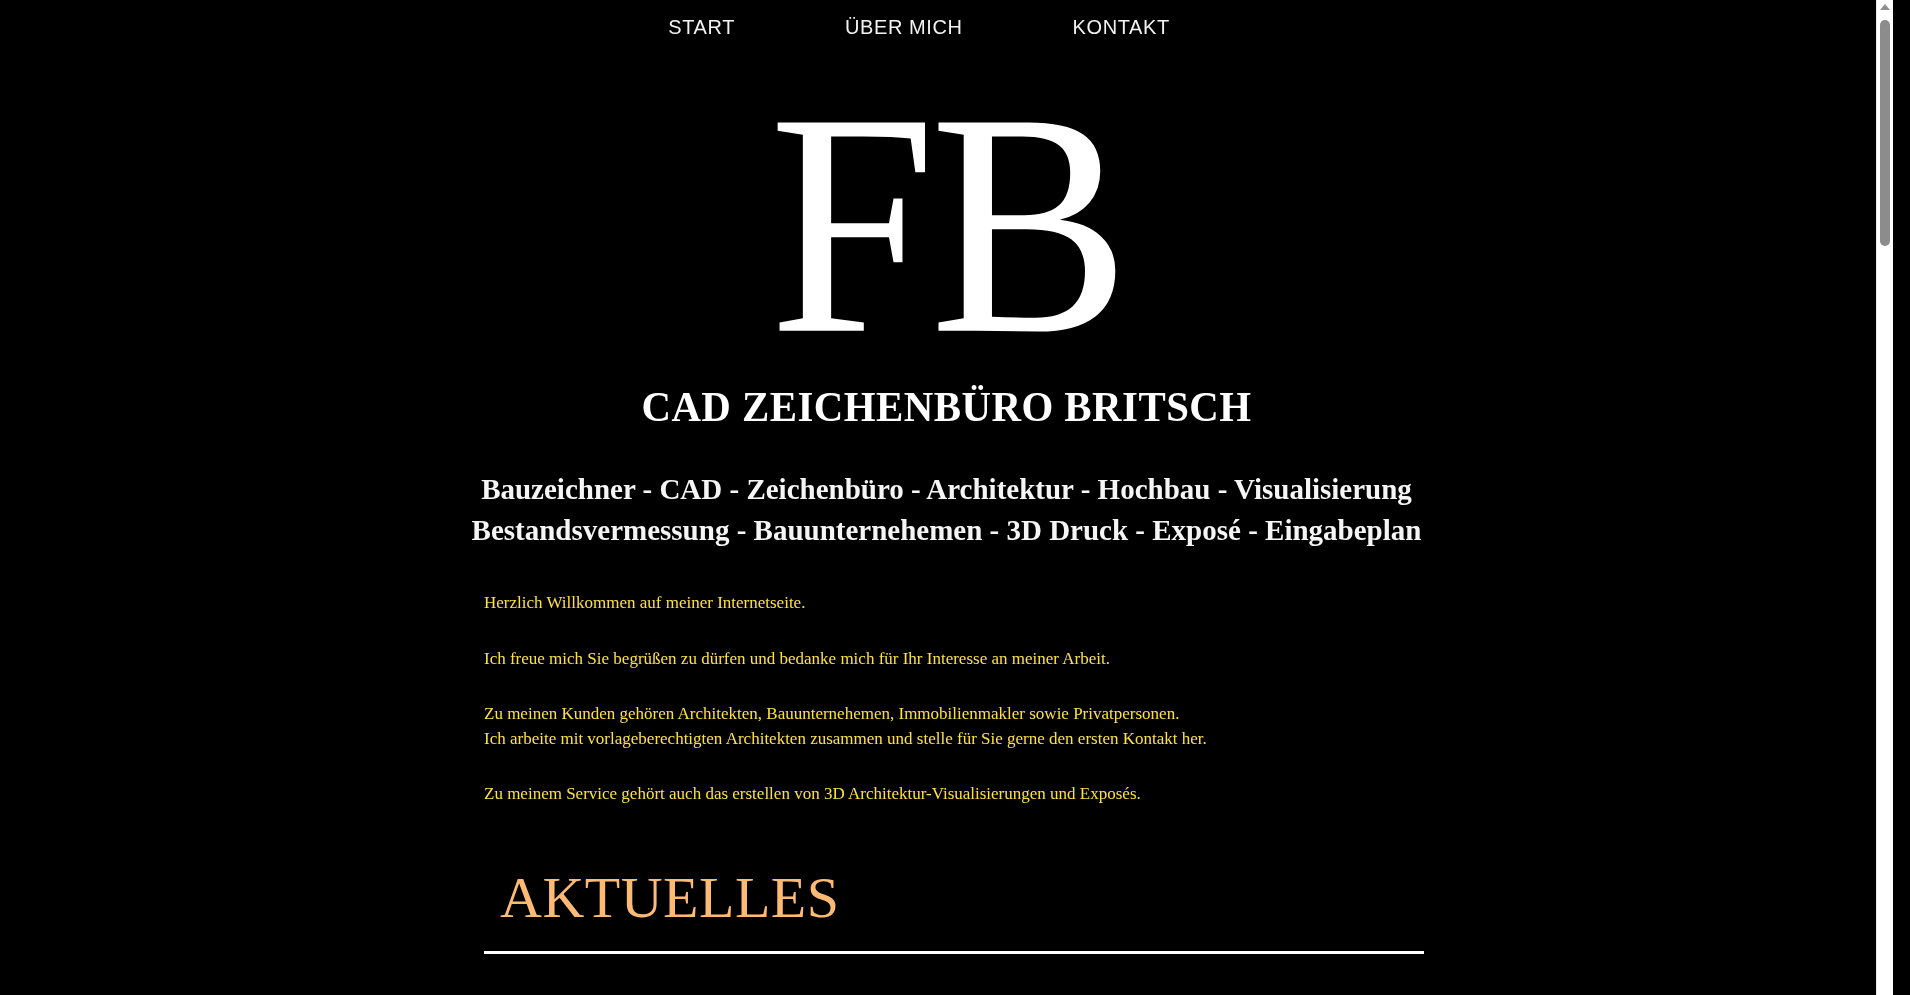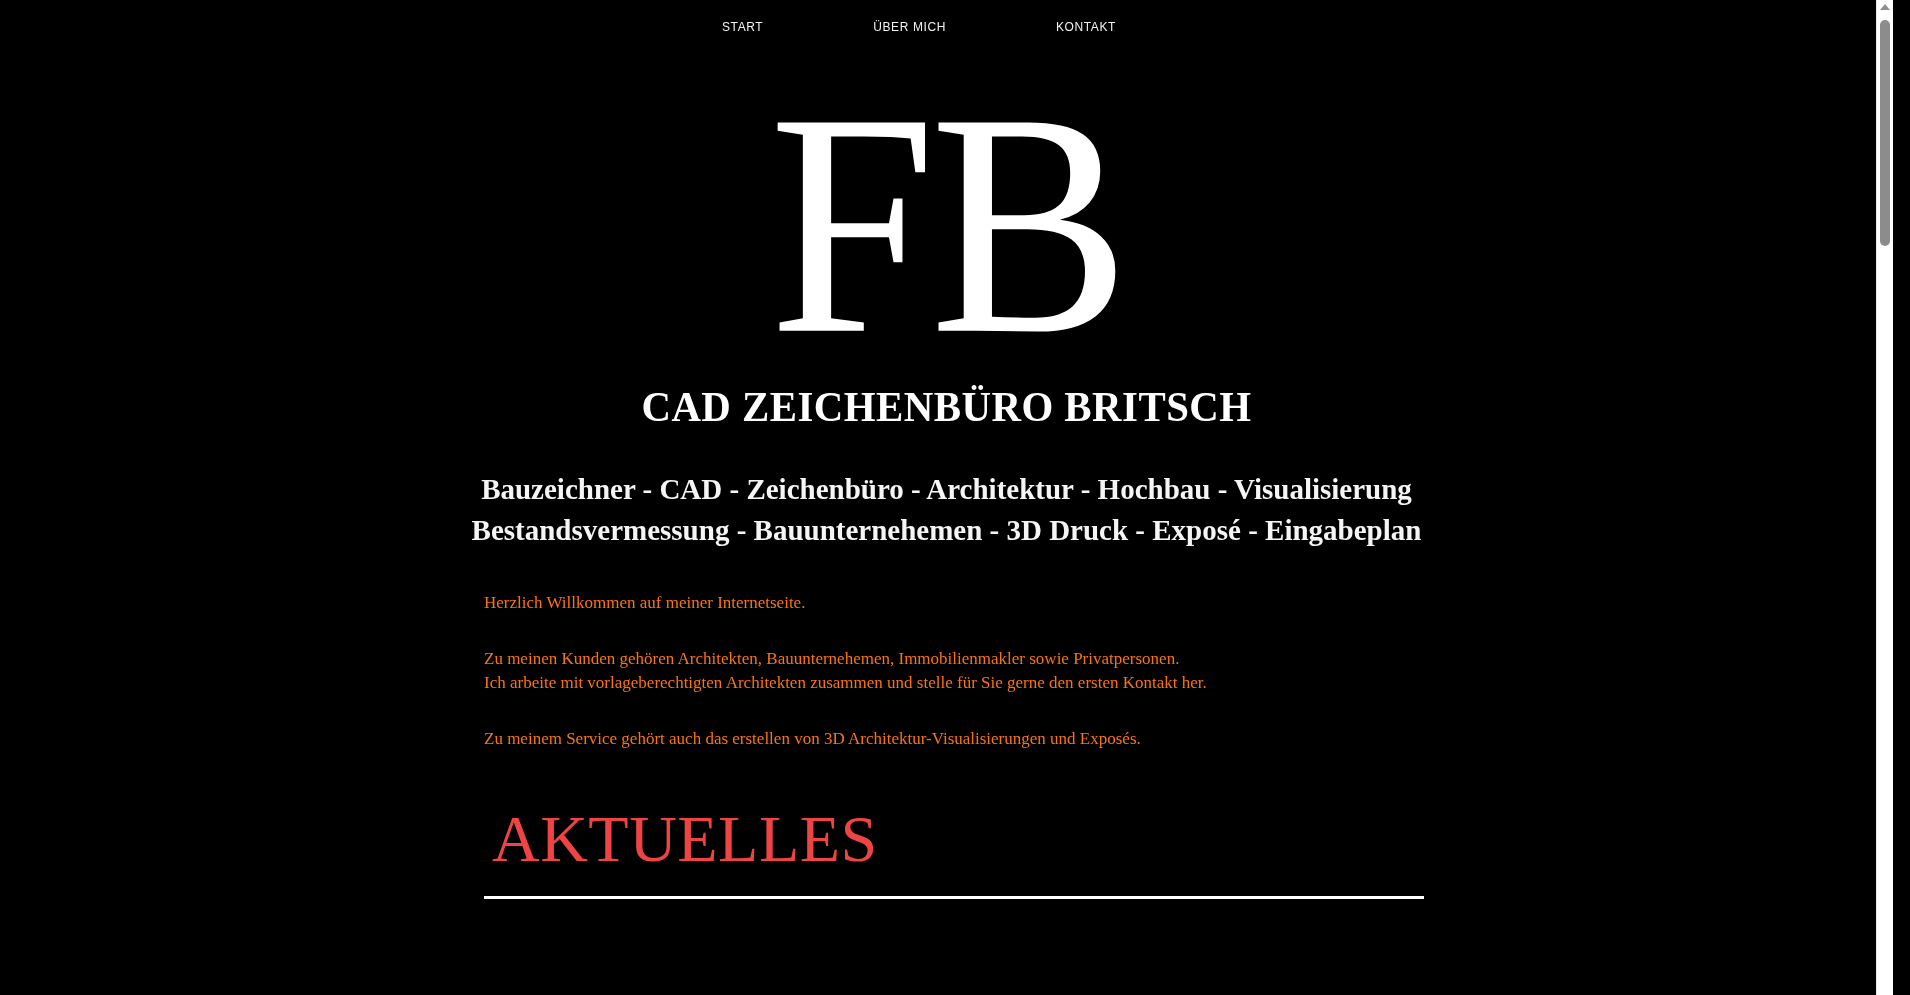--- a/index.html
+++ b/index.html
@@ -31,21 +31,21 @@
     height: 54px;
     display: flex;
     align-items: center;
     justify-content: center;
     gap: 0;
     background: #000000;
   }
 
   .nav-item {
     font-family: "Liberation Sans", "DejaVu Sans", sans-serif;
-    font-size: 12px;
+    font-size: 20px;
     letter-spacing: 0.6px;
     color: #f2f2f2;
     text-decoration: none;
     padding: 6px 0;
     margin: 0 55px;
     cursor: pointer;
     white-space: nowrap;
   }
   .nav-item:first-child { margin-left: 0; }
 
@@ -92,40 +92,40 @@
     width: 940px;
     margin: 0 auto;
     margin-left: 484px;
     padding-top: 40px;
   }
 
   .para {
     font-family: "Liberation Serif", "DejaVu Serif", serif;
     font-size: 17px;
     line-height: 1.44;
-    color: #f97316;
+    color: #fde047;
     margin: 0 0 31px 0;
   }
   .para:last-of-type { margin-bottom: 12px; }
   .para .line { display: block; }
 
   
   .section-block {
     width: 940px;
     margin-left: 484px;
     padding-top: 33px;
   }
 
   .section-title {
     font-family: "Liberation Serif", "DejaVu Serif", serif;
-    font-size: 66px;
+    font-size: 58px;
     font-weight: 400;
-    color: #ef4444;
+    color: #fdba74;
     letter-spacing: 0.5px;
-    margin: 8px;
+    margin: 16px;
     line-height: 1.05;
   }
 
   .section-rule {
     height: 3px;
     background: #ffffff;
     margin-top: 22px;
     width: 940px;
   }
 
@@ -179,20 +179,21 @@
 
     <div class="tagline">
       <span class="tagline-line">Bauzeichner - CAD - Zeichenbüro - Architektur - Hochbau - Visualisierung</span>
       <span class="tagline-line">Bestandsvermessung - Bauunternehemen - 3D Druck - Exposé - Eingabeplan</span>
     </div>
   </header>
 
   <main class="content">
     <p class="para">Herzlich Willkommen auf meiner Internetseite.</p>
 
+    <p class="para">Ich freue mich Sie begrüßen zu dürfen und bedanke mich für Ihr Interesse an meiner Arbeit.</p>
 
 
     <p class="para">
       <span class="line">Zu meinen Kunden gehören Architekten, Bauunternehemen, Immobilienmakler sowie Privatpersonen.</span>
       <span class="line">Ich arbeite mit vorlageberechtigten Architekten zusammen und stelle für Sie gerne den ersten Kontakt her.</span>
     </p>
 
     <p class="para">Zu meinem Service gehört auch das erstellen von 3D Architektur-Visualisierungen und Exposés.</p>
   </main>
 

